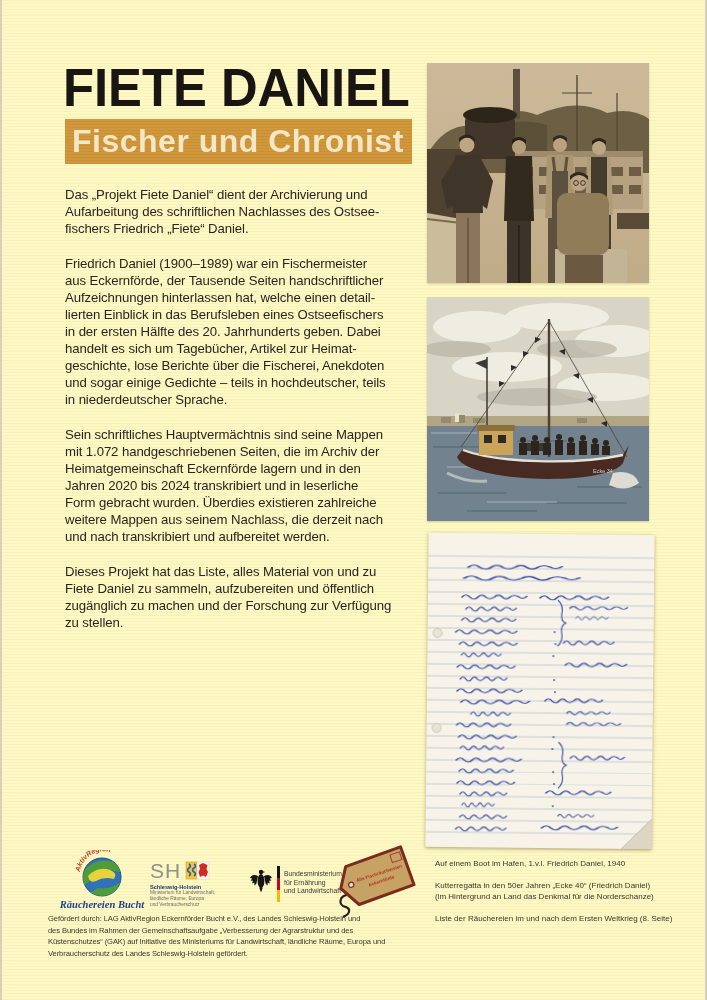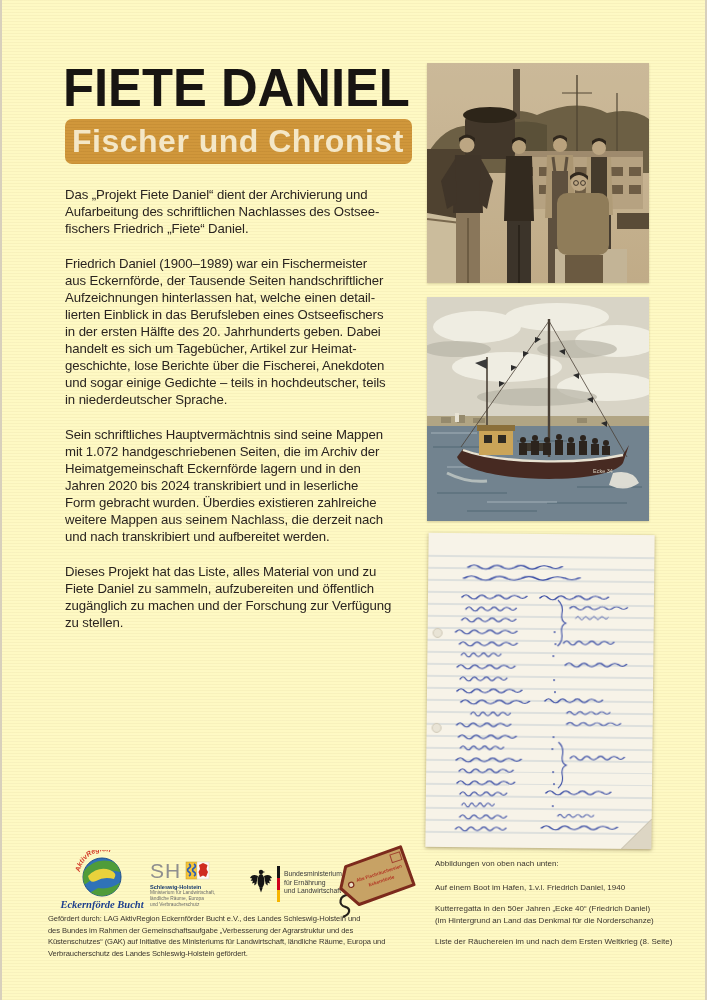--- a/index.html
+++ b/index.html
@@ -5,21 +5,21 @@
   html,body{margin:0;padding:0;background:#d8d0bc;}
   .poster{position:relative;width:703px;height:1000px;margin:0 auto;overflow:hidden;
     background:#fef9c3;font-family:"Liberation Sans",sans-serif;}
   .texture{position:absolute;inset:0;pointer-events:none;
     background:
       repeating-linear-gradient(0deg, rgba(170,140,95,.07) 0 1px, transparent 1px 3px),
       repeating-linear-gradient(0deg, transparent 0 6px, rgba(255,250,235,.05) 6px 7px);}
   .title{position:absolute;left:61px;top:56px;margin:0;font-size:54px;font-weight:bold;
     color:#181512;letter-spacing:0;transform:scaleX(.94);transform-origin:left;white-space:nowrap;}
   .band{position:absolute;left:63px;top:119px;width:347px;height:45px;background:#d0973b;
-    background-image:repeating-linear-gradient(0deg, rgba(140,90,20,.12) 0 1px, transparent 1px 3px);border-radius:7px;}
+    background-image:repeating-linear-gradient(0deg, rgba(140,90,20,.12) 0 1px, transparent 1px 3px);}
   .band span{display:block;padding-left:7px;line-height:44px;font-size:32px;font-weight:bold;
     color:#f4e7c6;letter-spacing:.5px;white-space:nowrap;}
   .col-left{position:absolute;left:63px;top:186px;width:365px;}
   .para{margin:0 0 18px 0;font-size:13.2px;line-height:17px;color:#2a2420;
     letter-spacing:-.1px;white-space:pre;}
   .photos{position:absolute;left:425px;top:63px;width:230px;}
   figure{margin:0;}
   .ph{display:block;box-shadow:0 1px 2px rgba(90,70,40,.25);}
   .ph1{margin-bottom:14px;}
   .ph2{margin-bottom:13px;}
@@ -334,21 +334,21 @@
       <g clip-path="url(#gc)">
         <path d="M27 22 Q37 8 54 11 Q65 13 64 22 Q52 18 44 24 Q32 32 27 36 Z" fill="#4f9c3a"></path>
         <path d="M32 44 Q46 50 60 42 L65 32 Q54 40 42 38 Z" fill="#4f9c3a"></path>
         <path d="M32 26 Q42 16 54 20 Q62 23 58 29 Q48 26 40 31 Q34 34 32 26 Z" fill="#e8d23c"></path>
       </g>
       <path id="arcp" d="M24 22 A 24 24 0 0 1 62 6" fill="none"></path>
       <text font-size="7" font-weight="bold" font-style="italic" fill="#d23a28" font-family="Liberation Sans, sans-serif">
         <textPath href="#arcp">AktivRegion</textPath>
       </text>
     </svg>
-    <div class="name">Eckernförde Bucht</div>
+    <div class="name">Räuchereien Bucht</div>
   </div>
 
   <div class="logo lg-sh">
     <div class="row">
       <span class="letters">SH</span>
       <svg width="26" height="20" viewBox="0 0 26 20">
         <rect x="1" y="1" width="11" height="17" fill="#f5c53a" stroke="#c79b20" stroke-width=".5"></rect>
         <path d="M4 3 q3 2 0 4 q-3 2 0 4 q3 2 0 4" stroke="#2b5cb3" stroke-width="1.6" fill="none"></path>
         <path d="M9 3 q3 2 0 4 q-3 2 0 4 q3 2 0 4" stroke="#2b5cb3" stroke-width="1.6" fill="none"></path>
         <rect x="12" y="1" width="12" height="17" fill="#fdfbf4" stroke="#d9d2c0" stroke-width=".5"></rect>
@@ -396,19 +396,18 @@
       </g>
     </svg>
   </div>
 
   <div class="funding">Gefördert durch: LAG AktivRegion Eckernförder Bucht e.V., des Landes Schleswig-Holstein und
 des Bundes im Rahmen der Gemeinschaftsaufgabe „Verbesserung der Agrarstruktur und des
 Küstenschutzes“ (GAK) auf Initiative des Ministeriums für Landwirtschaft, ländliche Räume, Europa und
 Verbraucherschutz des Landes Schleswig-Holstein gefördert.</div>
 
   <div class="captions">
-    <div class="cap cap-h">Abbildungen von oben nach unten:</div>
     <div class="cap">Auf einem Boot im Hafen, 1.v.l. Friedrich Daniel, 1940</div>
     <div class="cap">Kutterregatta in den 50er Jahren „Ecke 40“ (Friedrich Daniel)
 (im Hintergrund an Land das Denkmal für die Norderschanze)</div>
     <div class="cap">Liste der Räuchereien im und nach dem Ersten Weltkrieg (8. Seite)</div>
   </div>
 </div>
 
 </body></html>

